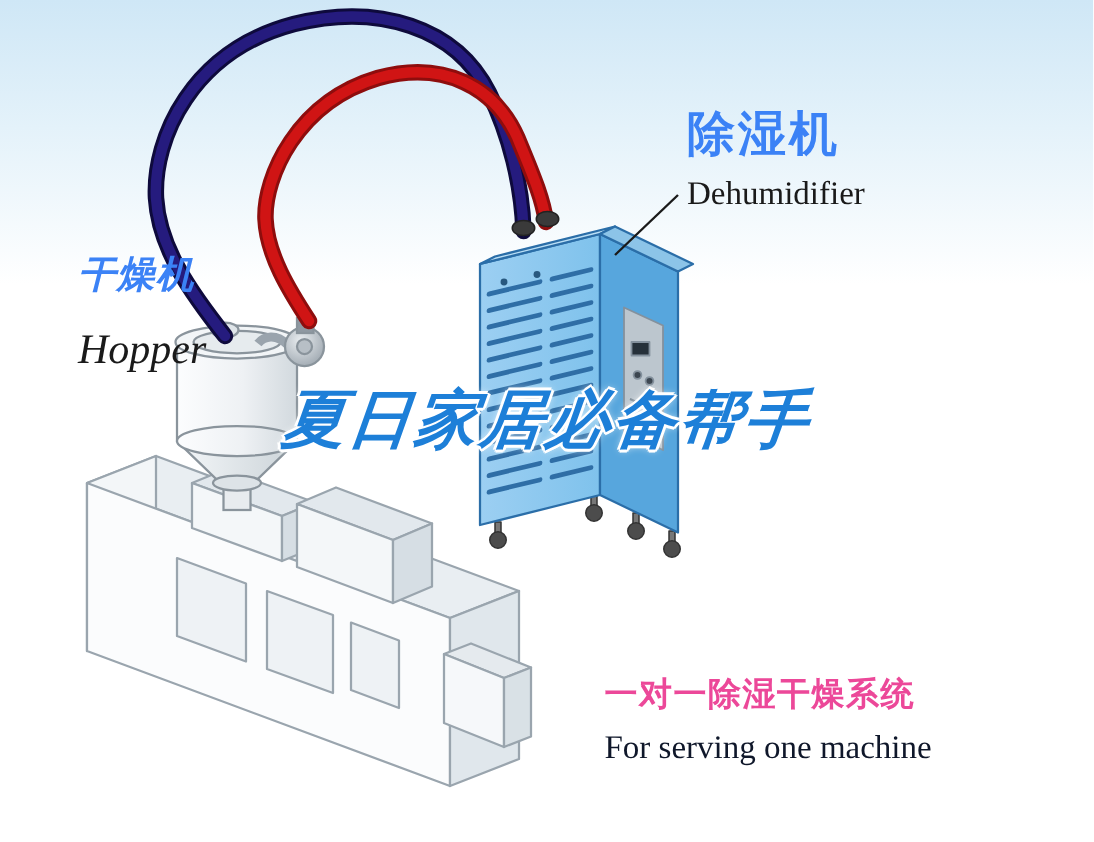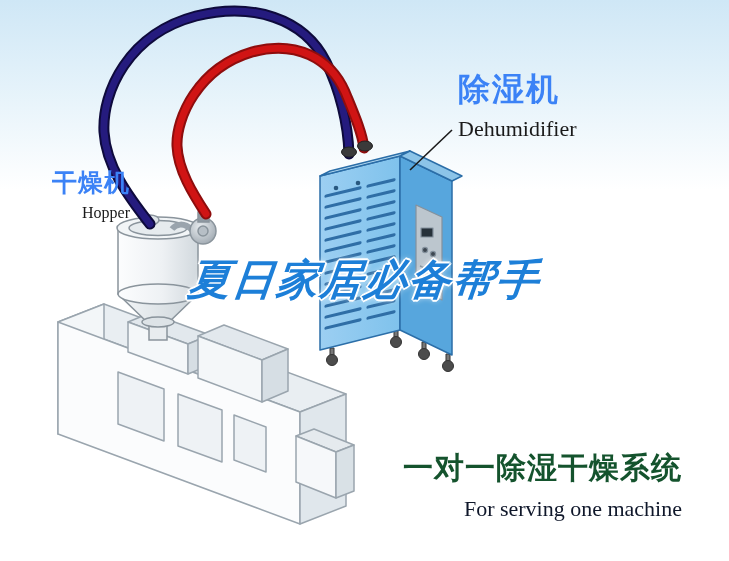--- a/index.html
+++ b/index.html
@@ -10,34 +10,34 @@
     --dehu-blue:#7fc2ec;
   }
   *{margin:0;padding:0;box-sizing:border-box;}
   body{background:#ffffff;font-family:"DejaVu Sans","Liberation Sans",sans-serif;}
   .stage{position:relative;width:729px;height:561px;background:#ffffff;overflow:hidden;}
   .sky{position:absolute;left:0;top:0;width:729px;height:190px;
        background:linear-gradient(180deg,var(--sky) 0%,#e4f2fa 45%,#ffffff 100%);}
   .art{position:absolute;left:0;top:0;width:729px;height:561px;}
   .label{position:absolute;color:#141414;}
   .label .cn{font-weight:700;color:#3b82f6;}
-  .label .en{font-family:"Liberation Serif","DejaVu Serif",serif;color:#1a1a1a;text-align:right;}
-  .hopper-label{left:52px;top:166px;}
+  .label .en{font-family:"Liberation Serif","DejaVu Serif",serif;color:#1a1a1a;}
+  .hopper-label{left:52px;top:166px;font-style:italic;}
   .hopper-label .cn{font-size:25px;letter-spacing:1px;}
-  .hopper-label .en{font-size:16px;margin-top:5px;}
+  .hopper-label .en{font-size:28px;margin-top:19px;}
   .dehu-label{left:458px;top:68px;}
   .dehu-label .cn{font-size:32px;letter-spacing:2px;}
   .dehu-label .en{font-size:22px;margin-top:4px;}
   .headline{position:absolute;left:0;right:0;top:252px;text-align:center;
     font-size:42px;font-weight:700;font-style:italic;letter-spacing:2px;
     color:var(--headline-blue);transform:skewX(-6deg);
     text-shadow:-2px 0 0 #fff,2px 0 0 #fff,0 -2px 0 #fff,0 2px 0 #fff,
       -1px -1px 0 #fff,1px -1px 0 #fff,-1px 1px 0 #fff,1px 1px 0 #fff,0 0 6px rgba(255,255,255,.95);}
   .system-label{left:403px;top:448px;}
-  .system-label .cn{font-size:30px;letter-spacing:1px;color:#14532d;}
+  .system-label .cn{font-size:22px;letter-spacing:1px;color:#ec4899;}
   .system-label .en{font-size:22px;margin-top:7px;color:#0f172a;}
 </style>
 </head>
 <body>
 
 <div class="stage">
   <div class="sky"></div>
 
   <svg class="art" viewBox="0 0 729 561">
     <defs>

